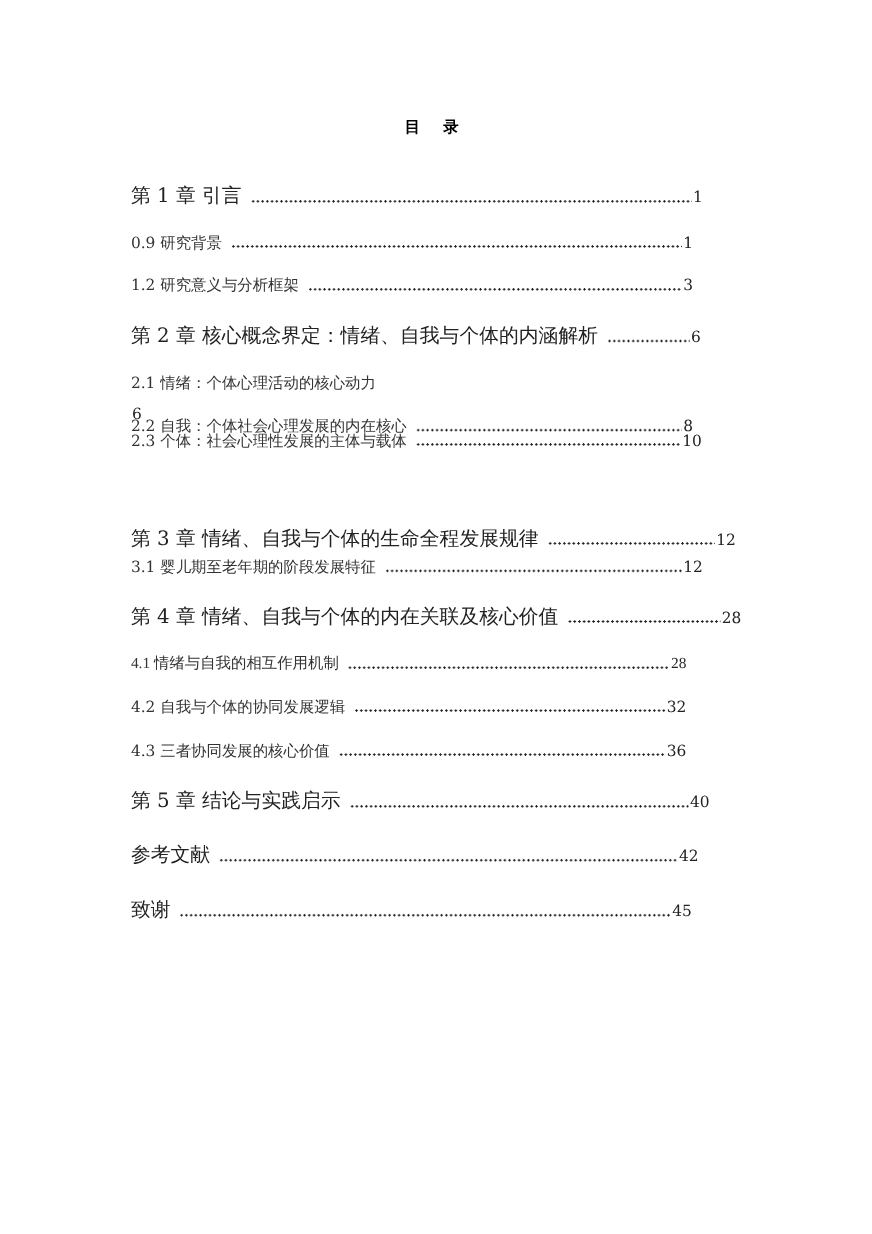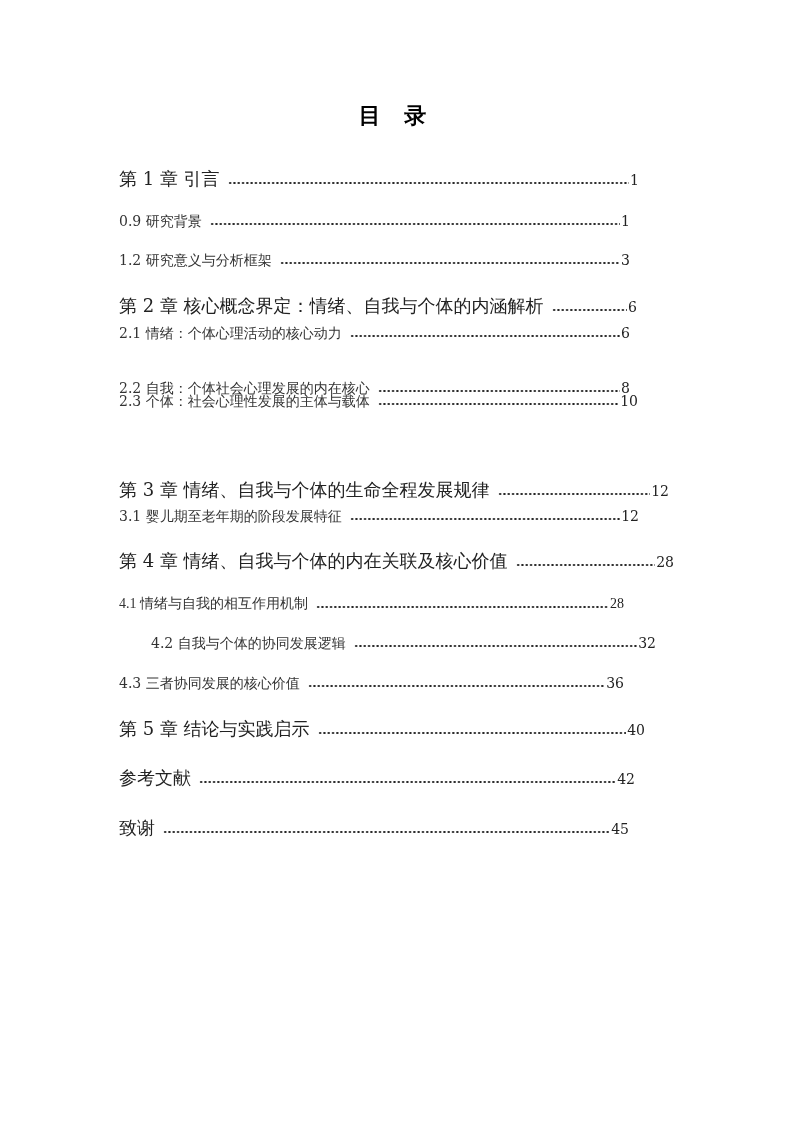--- a/index.html
+++ b/index.html
@@ -16,21 +16,21 @@
       color: #1a1a1a;
     }
     .page-title {
       position: absolute;
       top: 104px;
       left: 0;
       width: 793px;
       text-align: center;
       font-family: "DejaVu Sans", "Liberation Sans", sans-serif;
       font-weight: bold;
-      font-size: 22px;
+      font-size: 14px;
       letter-spacing: 8px;
       color: #000;
       line-height: 24px;
     }
     .toc {
       position: absolute;
       left: 119px;
       top: 0;
       width: 560px;
     }
@@ -92,21 +92,21 @@
     <div class="toc-entry section" style="top: 251px; width: 511px;">
       <span class="toc-label">1.2 研究意义与分析框架</span>
       <span class="toc-dots"></span>
       <span class="toc-page">3</span>
     </div>
     <div class="toc-entry chapter" style="top: 295px; width: 518px;">
       <span class="toc-label">第 2 章  核心概念界定：情绪、自我与个体的内涵解析</span>
       <span class="toc-dots"></span>
       <span class="toc-page">6</span>
     </div>
-    <div class="toc-entry section" style="top: 324px; width: 511px;">
+    <div class="toc-entry section" style="top: 340px; width: 511px; flex-direction: column;">
       <span class="toc-label">2.1 情绪：个体心理活动的核心动力</span>
       <span class="toc-dots"></span>
       <span class="toc-page">6</span>
     </div>
     <div class="toc-entry section" style="top: 379px; width: 511px;">
       <span class="toc-label">2.2 自我：个体社会心理发展的内在核心</span>
       <span class="toc-dots"></span>
       <span class="toc-page">8</span>
     </div>
     <div class="toc-entry section" style="top: 392px; width: 519px;">
@@ -127,21 +127,21 @@
     <div class="toc-entry chapter" style="top: 550px; width: 555px;">
       <span class="toc-label">第 4 章  情绪、自我与个体的内在关联及核心价值</span>
       <span class="toc-dots"></span>
       <span class="toc-page">28</span>
     </div>
     <div class="toc-entry section" style="top: 595px; width: 505px; font-family: Liberation Serif, serif;">
       <span class="toc-label">4.1 情绪与自我的相互作用机制</span>
       <span class="toc-dots"></span>
       <span class="toc-page">28</span>
     </div>
-    <div class="toc-entry section" style="top: 634px; width: 505px; margin-left: 32px;">
+    <div class="toc-entry section" style="top: 634px; width: 505px;">
       <span class="toc-label">4.2 自我与个体的协同发展逻辑</span>
       <span class="toc-dots"></span>
       <span class="toc-page">32</span>
     </div>
     <div class="toc-entry section" style="top: 674px; width: 505px; align-items: flex-end;">
       <span class="toc-label">4.3 三者协同发展的核心价值</span>
       <span class="toc-dots"></span>
       <span class="toc-page">36</span>
     </div>
     <div class="toc-entry chapter" style="top: 718px; width: 526px;">

